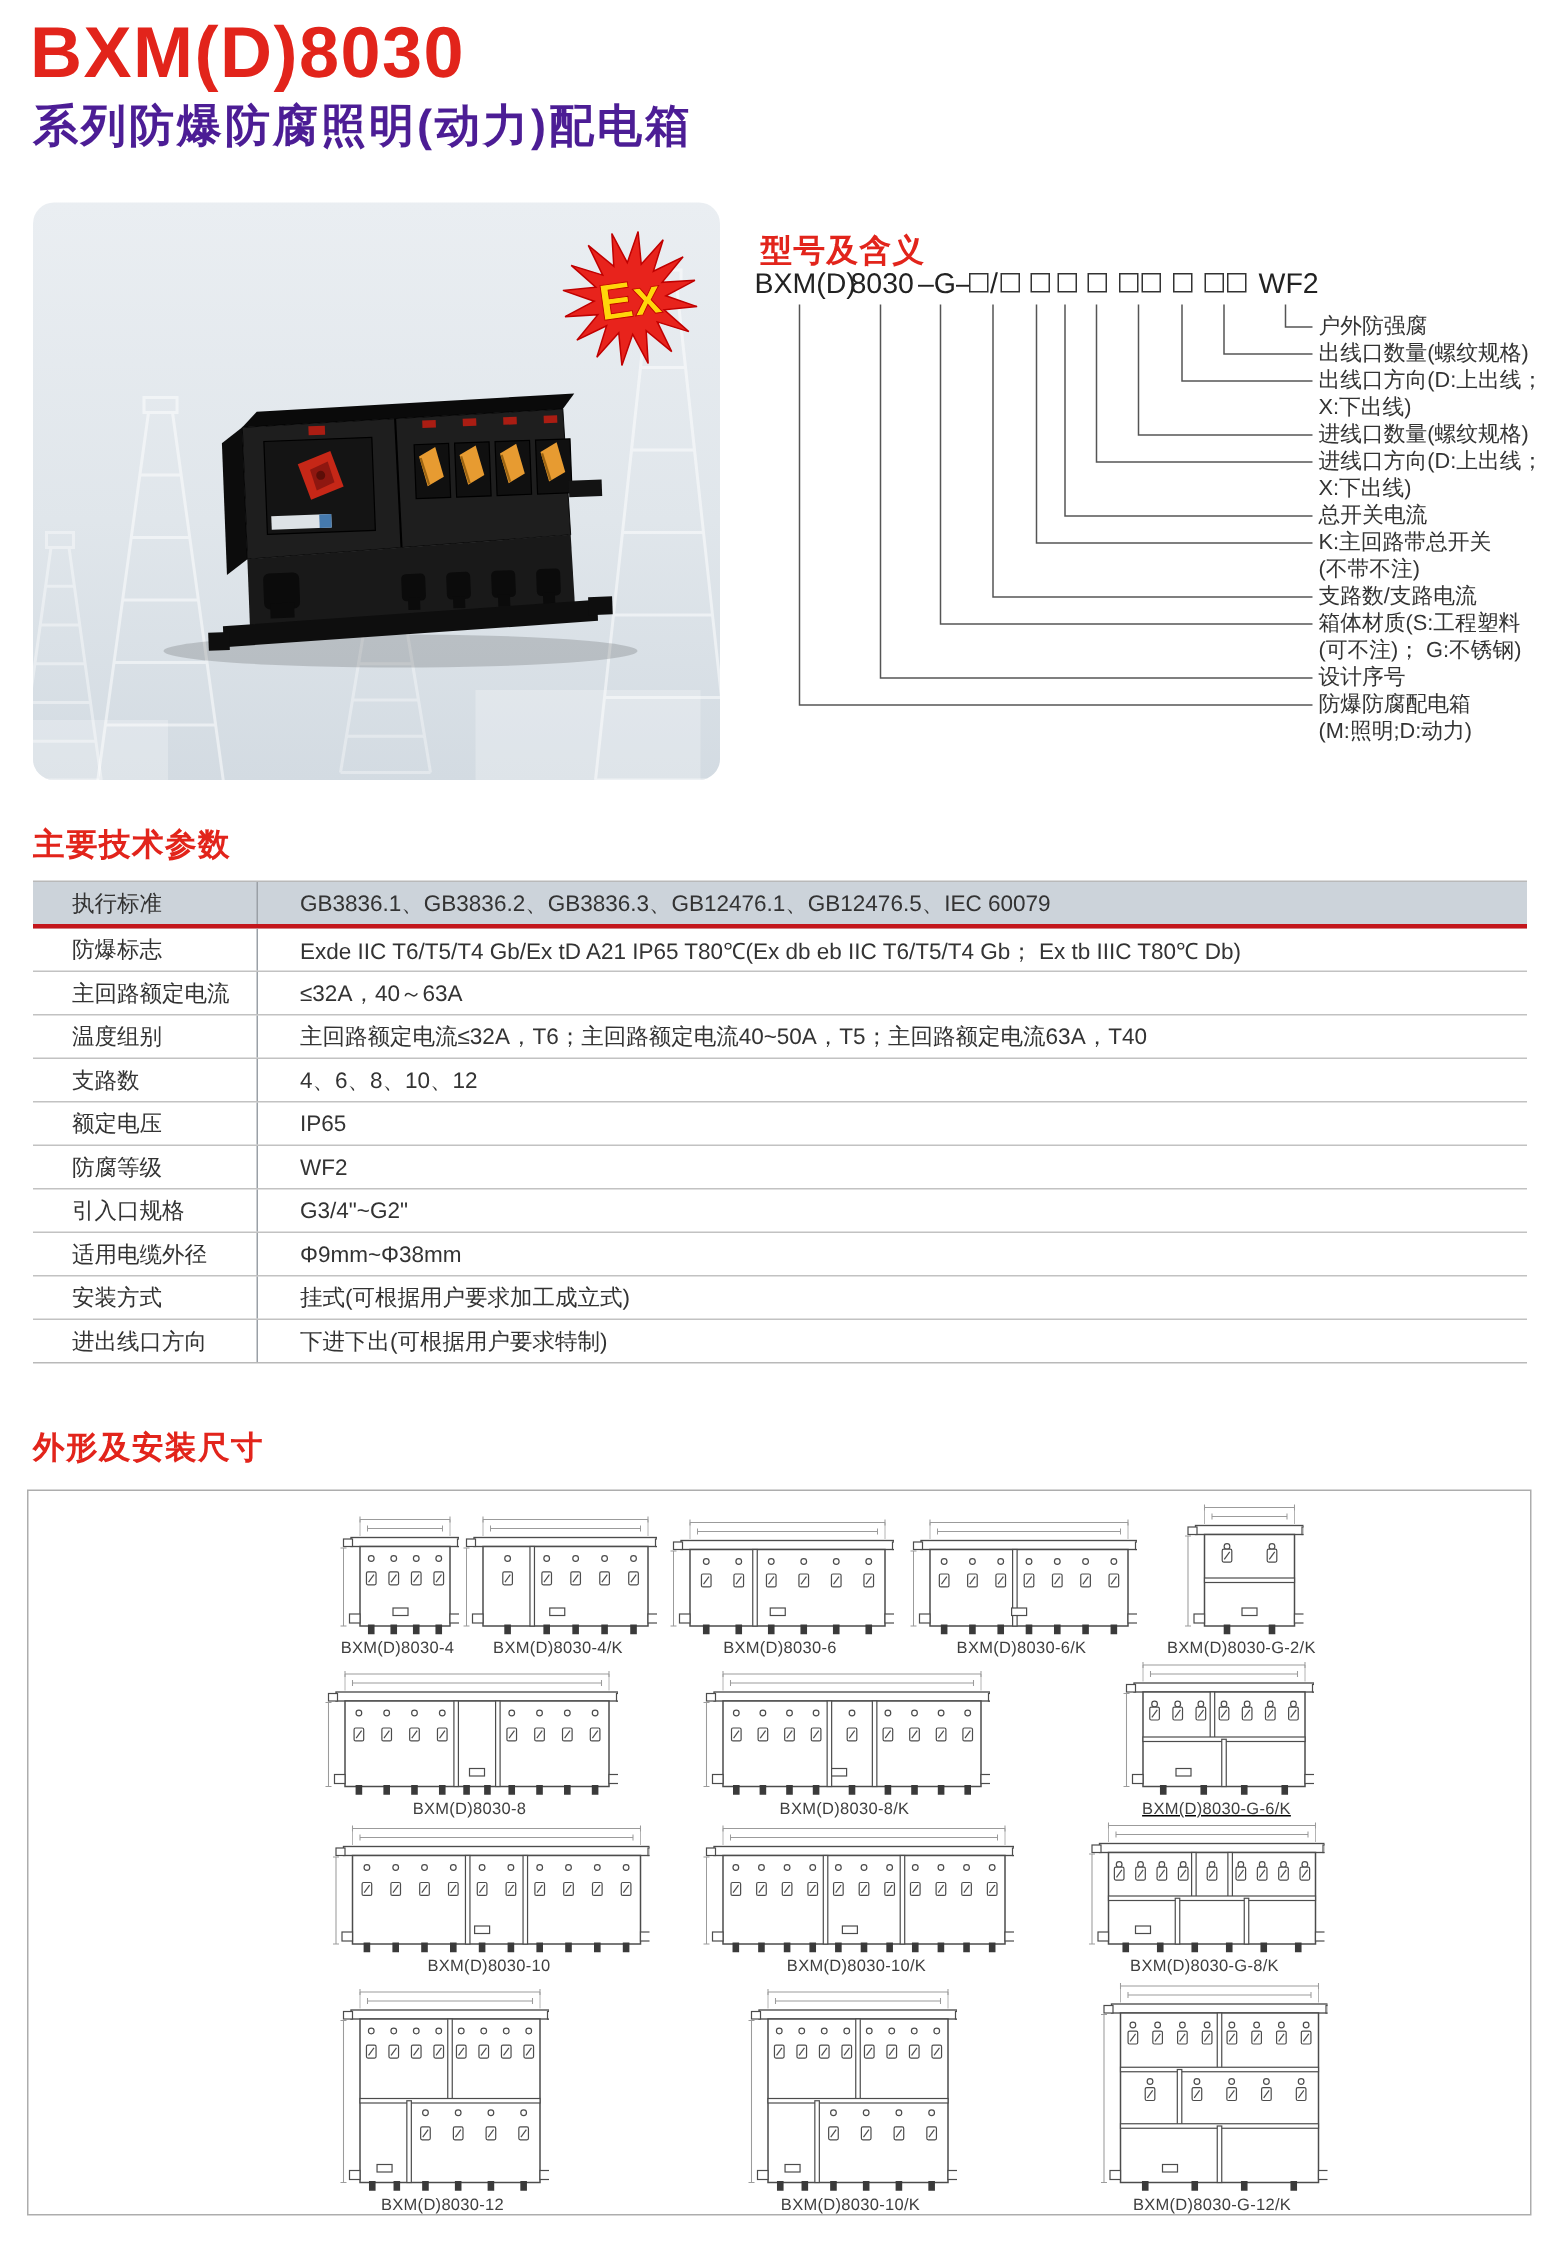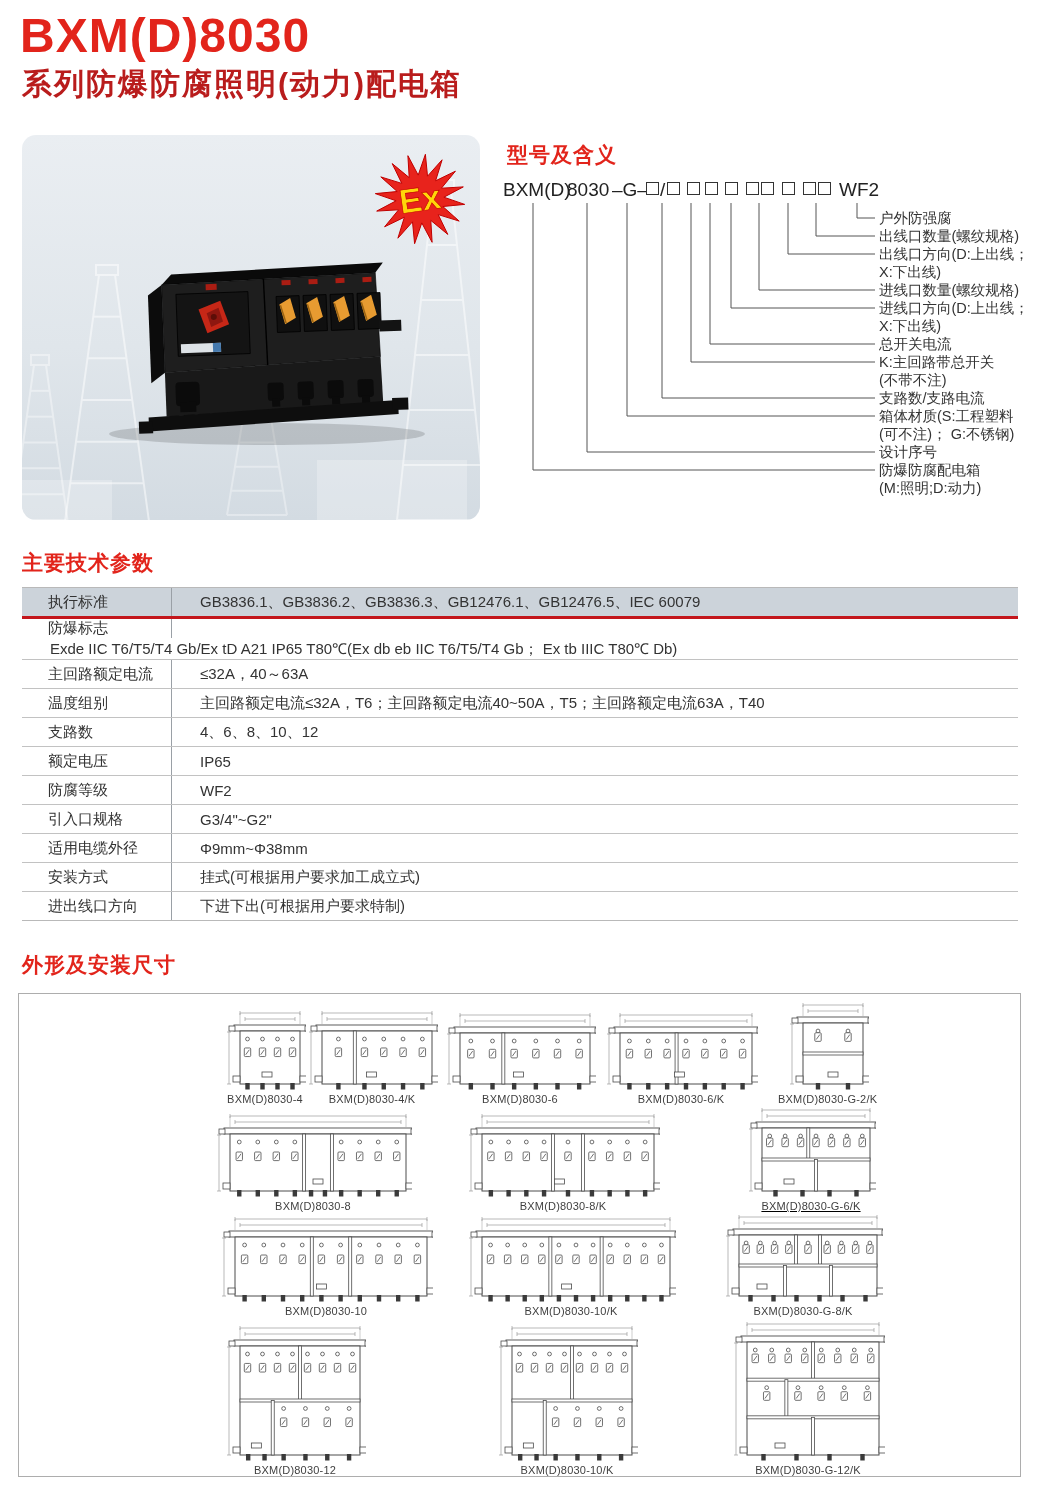--- a/index.html
+++ b/index.html
@@ -3,46 +3,46 @@
 <meta charset="utf-8">
 <style>
   html,body{margin:0;padding:0;background:#fff;}
   .page{position:relative;width:1040px;height:1500px;background:#ffffff;overflow:hidden;
         font-family:"Liberation Sans",sans-serif;}
 
   
   .title{position:absolute;left:20px;top:8px;font-size:48px;font-weight:bold;
          color:#e2241b;letter-spacing:1px;}
   .subtitle{position:absolute;left:22px;top:64px;font-size:30px;font-weight:bold;
-            color:#b91c1c;letter-spacing:2px;}
+            color:#4c1d95;letter-spacing:2px;}
 
   
   .hero{position:absolute;left:22px;top:135px;width:458px;height:385px;border-radius:14px;
         background:linear-gradient(180deg,#eaeef2 0%,#e0e6eb 55%,#d3dbe2 100%);overflow:hidden;}
   .hero svg{display:block;}
 
   
   .model{position:absolute;left:495px;top:137px;width:545px;height:372px;}
   .section-heading{font-size:21px;font-weight:bold;color:#e2241b;letter-spacing:1px;}
-  .model-heading{position:absolute;left:12px;top:4px;}
+  .model-heading{position:absolute;left:12px;top:16px;}
   .code-seg{position:absolute;top:42px;font-size:19px;color:#222;white-space:nowrap;}
   .code-box{position:absolute;top:45px;width:13px;height:13px;border:1.5px solid #333;
             box-sizing:border-box;background:#fff;}
   .model-label{position:absolute;left:384px;width:165px;font-size:14.5px;color:#333;
                line-height:18px;white-space:pre-line;}
   .leaders{position:absolute;left:0;top:0;}
 
   
   .specs-heading{position:absolute;left:22px;top:549px;}
   .specs-table{position:absolute;left:22px;top:587px;width:996px;
                border-top:1px solid #b9b9b9;border-bottom:1px solid #b9b9b9;}
   .spec-row{display:flex;min-height:28px;font-size:15px;color:#333;align-items:stretch;}
   .spec-row + .spec-row{border-top:1px solid #c2c2c2;}
   .spec-row.header{background:#ccd3da;border-bottom:3px solid #c3161c;}
-  .spec-row.header + .spec-row{border-top:none;flex-direction:column;}
+  .spec-row.header + .spec-row{border-top:none;}
   .spec-label{width:150px;padding-left:26px;border-right:1px solid #9aa0a6;
               display:flex;align-items:center;flex-shrink:0;box-sizing:border-box;}
   .spec-value{padding-left:28px;flex:1;display:flex;align-items:center;white-space:nowrap;}
 
   
   .dims-heading{position:absolute;left:22px;top:951px;}
   .dims-box{position:absolute;left:18px;top:993px;width:1003px;height:484px;
             border:1px solid #adadad;overflow:hidden;box-sizing:border-box;background:#fff;}
   .dim-row{display:flex;align-items:flex-end;}
   .dim-item{display:flex;flex-direction:column;align-items:center;}

